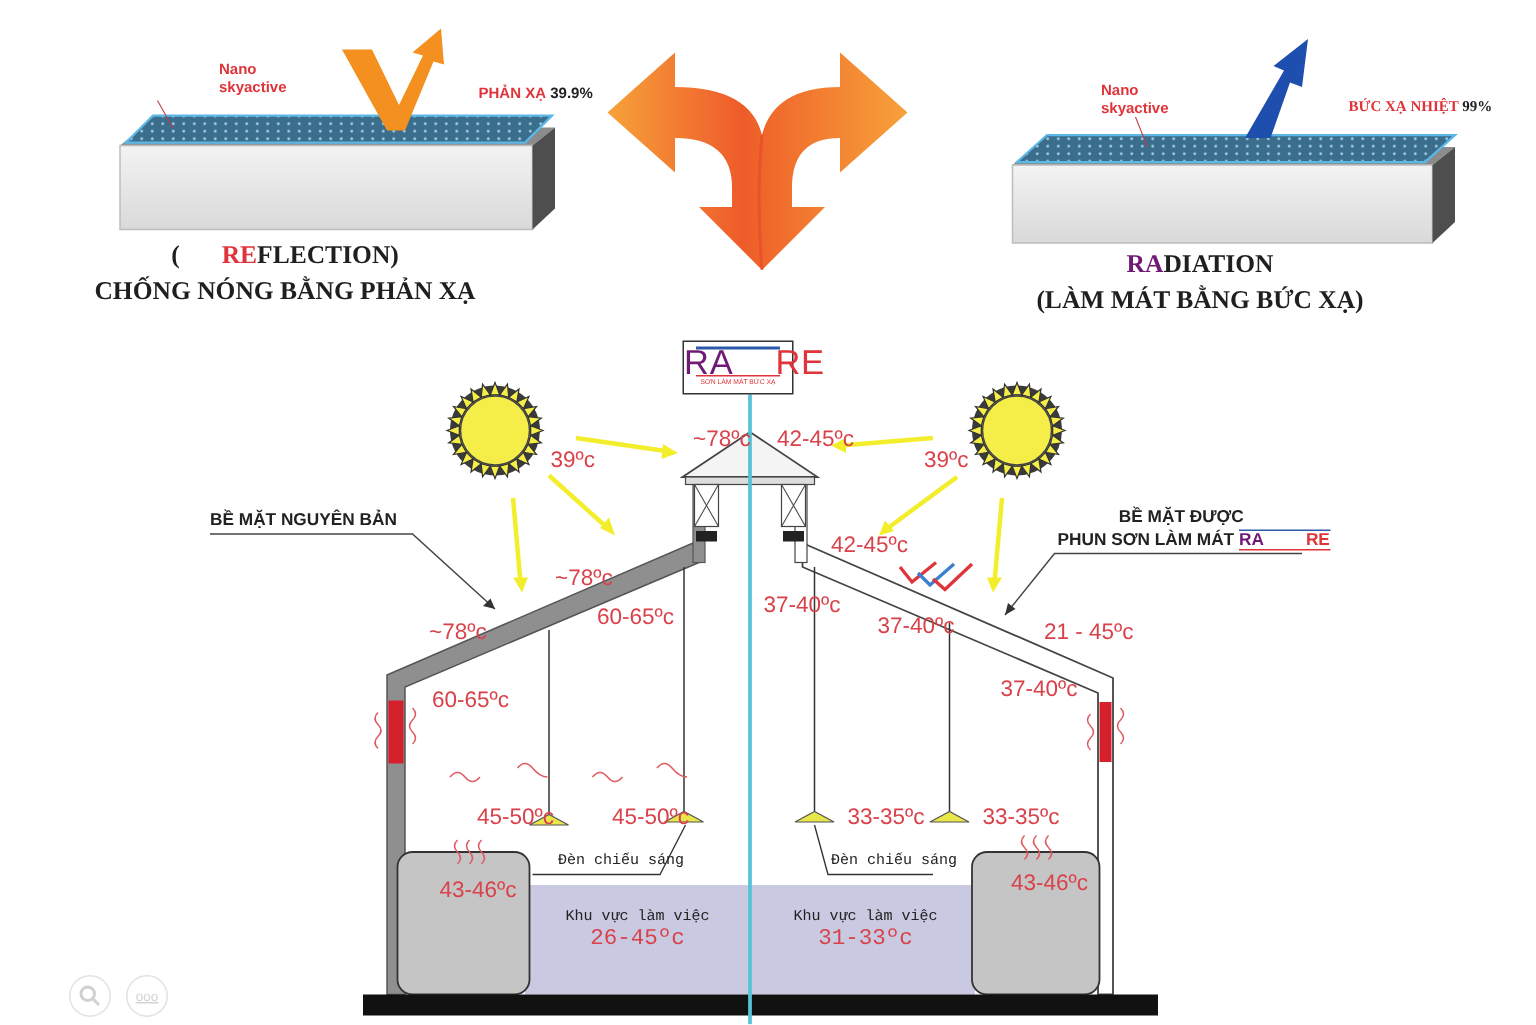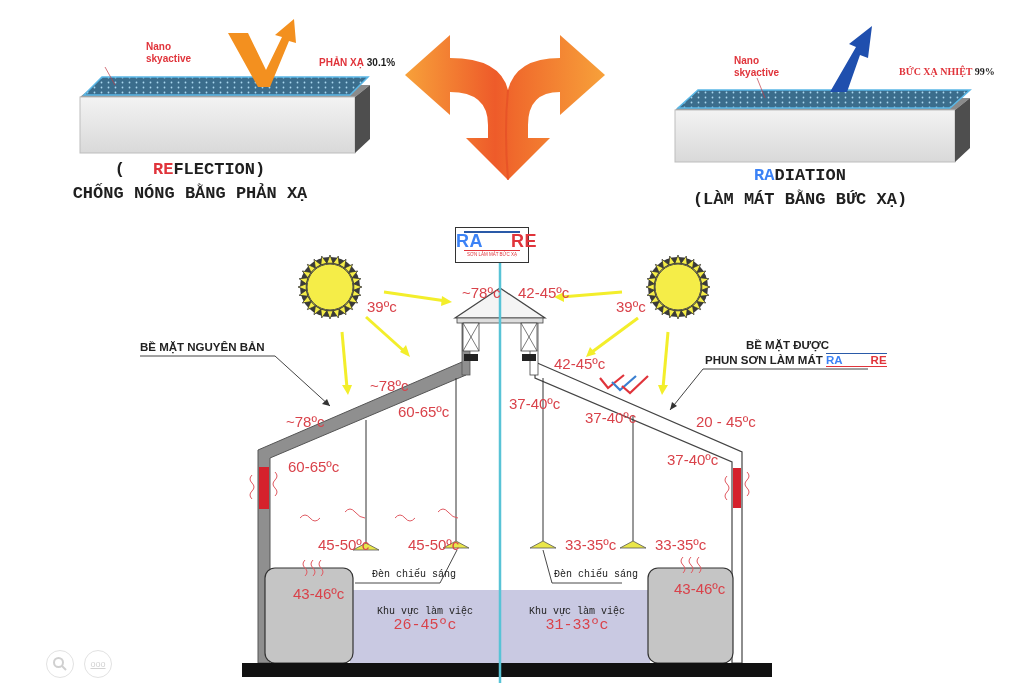--- a/index.html
+++ b/index.html
@@ -1,21 +1,21 @@
 <!DOCTYPE html>
 <html><head>
 <meta charset="utf-8">
 <style>
   html, body { margin:0; padding:0; background:#ffffff; }
   body { width:1024px; height:683px; position:relative; overflow:hidden; font-family:"Liberation Sans", sans-serif; }
   .abs { position:absolute; }
   .t-red { color:#e0343b;margin-left:28px; }
-  .t-blue { color:#3b82f6;margin-top:40px; }
+  .t-blue { color:#701a75;margin-top:40px; }
   .t-dark { color:#1f1f1f; }
-  .big-title { font-family:Liberation Mono, monospace; font-weight:bold; font-size:17px; color:#1f1f1f; text-align:center; white-space:nowrap; }
+  .big-title { font-family:Liberation Serif, serif; font-weight:bold; font-size:17px; color:#1f1f1f; text-align:center; white-space:nowrap; }
   .lbl-small { font-size:10px; font-weight:bold; white-space:nowrap; }
   .temp { font-size:15px; color:#d9424a; white-space:nowrap; }
   .callout { font-family:Liberation Sans, sans-serif; font-weight:bold; font-size:11.5px; color:#222; white-space:nowrap; }
   .zone { font-size:10px; color:#222; text-align:center; white-space:nowrap;font-family:Liberation Mono, monospace; }
   .ctrl { width:26px; height:26px; border:1.5px solid #e2e2e2; border-radius:50%; display:flex; align-items:center; justify-content:center; color:#d3d3d3; font-size:9px; }
 </style>
 </head>
 <body>
 
 <svg class="abs" style="left:70px;top:15px;" width="320" height="140">
@@ -38,21 +38,21 @@
   <line x1="35" y1="52" x2="45" y2="70" stroke="#c23a45" stroke-width="0.7"></line>
 
   <path d="M158,18 L178,18 L196,55 L212,22 L205,20 L224,4 L226,28 L219,26 L200,72 L188,72 Z" fill="#f3901f"></path>
 </svg>
 <div class="abs lbl-small t-red" style="left:118px;top:41px;line-height:12px;">
   <div>Nano</div>
   <div>skyactive</div>
 </div>
 <div class="abs lbl-small" style="left:291px;top:57px;">
   <span class="t-red">PHẢN XẠ</span>
-  <span class="t-dark">30.1%</span>
+  <span class="t-dark">39.9%</span>
 </div>
 <div class="abs big-title" style="left:30px;top:160px;width:320px;">
   <span>(</span><span class="t-red">RE</span><span>FLECTION)</span>
 </div>
 <div class="abs big-title" style="left:30px;top:184px;width:320px;">CHỐNG NÓNG BẰNG PHẢN XẠ</div>
 
 <svg class="abs" style="left:400px;top:30px;" width="210" height="155" viewBox="0 0 210 155">
   <defs>
     <linearGradient id="og" x1="0" y1="0" x2="1" y2="0">
       <stop offset="0" stop-color="#f7a13a"></stop>
@@ -247,21 +247,21 @@
     <polygon points="681.1326286132812,263.20532332702857 686.2822094432806,256.09037355874983 687.1844023767621,264.82689121972913" fill="#f5ed48" stroke="#333" stroke-width="0.8"></polygon>
     <polygon points="687.1844023767621,264.82689121972913 694,259.28718707889794 692.6102742962092,267.95951983301035" fill="#f5ed48" stroke="#333" stroke-width="0.8"></polygon>
     <polygon points="692.6102742962092,267.95951983301035 700.6274169979695,264.37258300203047 697.0404801669896,272.3897257037907" fill="#f5ed48" stroke="#333" stroke-width="0.8"></polygon>
     <polygon points="697.0404801669896,272.3897257037907 705.712812921102,271 700.1731087802709,277.8155976232378" fill="#f5ed48" stroke="#333" stroke-width="0.8"></polygon>
     <polygon points="700.1731087802709,277.8155976232378 708.9096264412502,278.7177905567193 701.7946766729715,283.86737138671873" fill="#f5ed48" stroke="#333" stroke-width="0.8"></polygon>
     <circle cx="678" cy="287" r="23" fill="#f5ed48" stroke="#444" stroke-width="1"></circle>
   </svg>
 
 <div class="abs" style="left:455px;top:227px;width:72px;height:34px;border:1.5px solid #333;background:#fff;text-align:center;">
   <div style="height:1.5px;background:#2a5aa8;margin:3px 8px 0;"></div>
-  <div style="font-weight:bold;font-size:18px;line-height:17px;letter-spacing:0.5px;">
+  <div style="font-weight:normal;font-size:23px;line-height:17px;letter-spacing:0.5px;">
     <span class="t-blue">RA</span><span class="t-red">RE</span>
   </div>
   <div style="height:1.5px;background:#e0343b;margin:0 8px;"></div>
   <div style="font-size:4.5px;color:#e0343b;line-height:7px;">SƠN LÀM MÁT BỨC XẠ</div>
 </div>
 
 <div class="abs callout" style="left:140px;top:341px;">BỀ MẶT NGUYÊN BẢN</div>
 <div class="abs temp" style="left:367px;top:298px;">39ºc</div>
 <div class="abs temp" style="left:462px;top:284px;">~78ºc</div>
 <div class="abs temp" style="left:370px;top:377px;">~78ºc</div>
@@ -277,21 +277,21 @@
   <div class="temp">26-45ºc</div>
 </div>
 
 <div class="abs callout" style="left:705px;top:339px;text-align:center;width:165px;">
   <div>BỀ MẶT ĐƯỢC</div>
   <div style="margin-top:3px;"><span>PHUN SƠN LÀM MÁT</span>&nbsp;<span style="border-top:1.5px solid #2a5aa8;border-bottom:1.5px solid #e0343b;"><span class="t-blue">RA</span><span class="t-red">RE</span></span></div>
 </div>
 <div class="abs temp" style="left:616px;top:298px;">39ºc</div>
 <div class="abs temp" style="left:518px;top:284px;">42-45ºc</div>
 <div class="abs temp" style="left:554px;top:355px;">42-45ºc</div>
-<div class="abs temp" style="left:696px;top:413px;">20 - 45ºc</div>
+<div class="abs temp" style="left:696px;top:413px;">21 - 45ºc</div>
 <div class="abs temp" style="left:509px;top:395px;">37-40ºc</div>
 <div class="abs temp" style="left:585px;top:409px;">37-40ºc</div>
 <div class="abs temp" style="left:667px;top:451px;">37-40ºc</div>
 <div class="abs temp" style="left:565px;top:536px;">33-35ºc</div>
 <div class="abs temp" style="left:655px;top:536px;">33-35ºc</div>
 <div class="abs temp" style="left:674px;top:580px;">43-46ºc</div>
 <div class="abs zone" style="left:554px;top:569px;">Đèn chiếu sáng</div>
 <div class="abs zone" style="left:527px;top:606px;width:100px;">
   <div>Khu vực làm việc</div>
   <div class="temp">31-33ºc</div>

